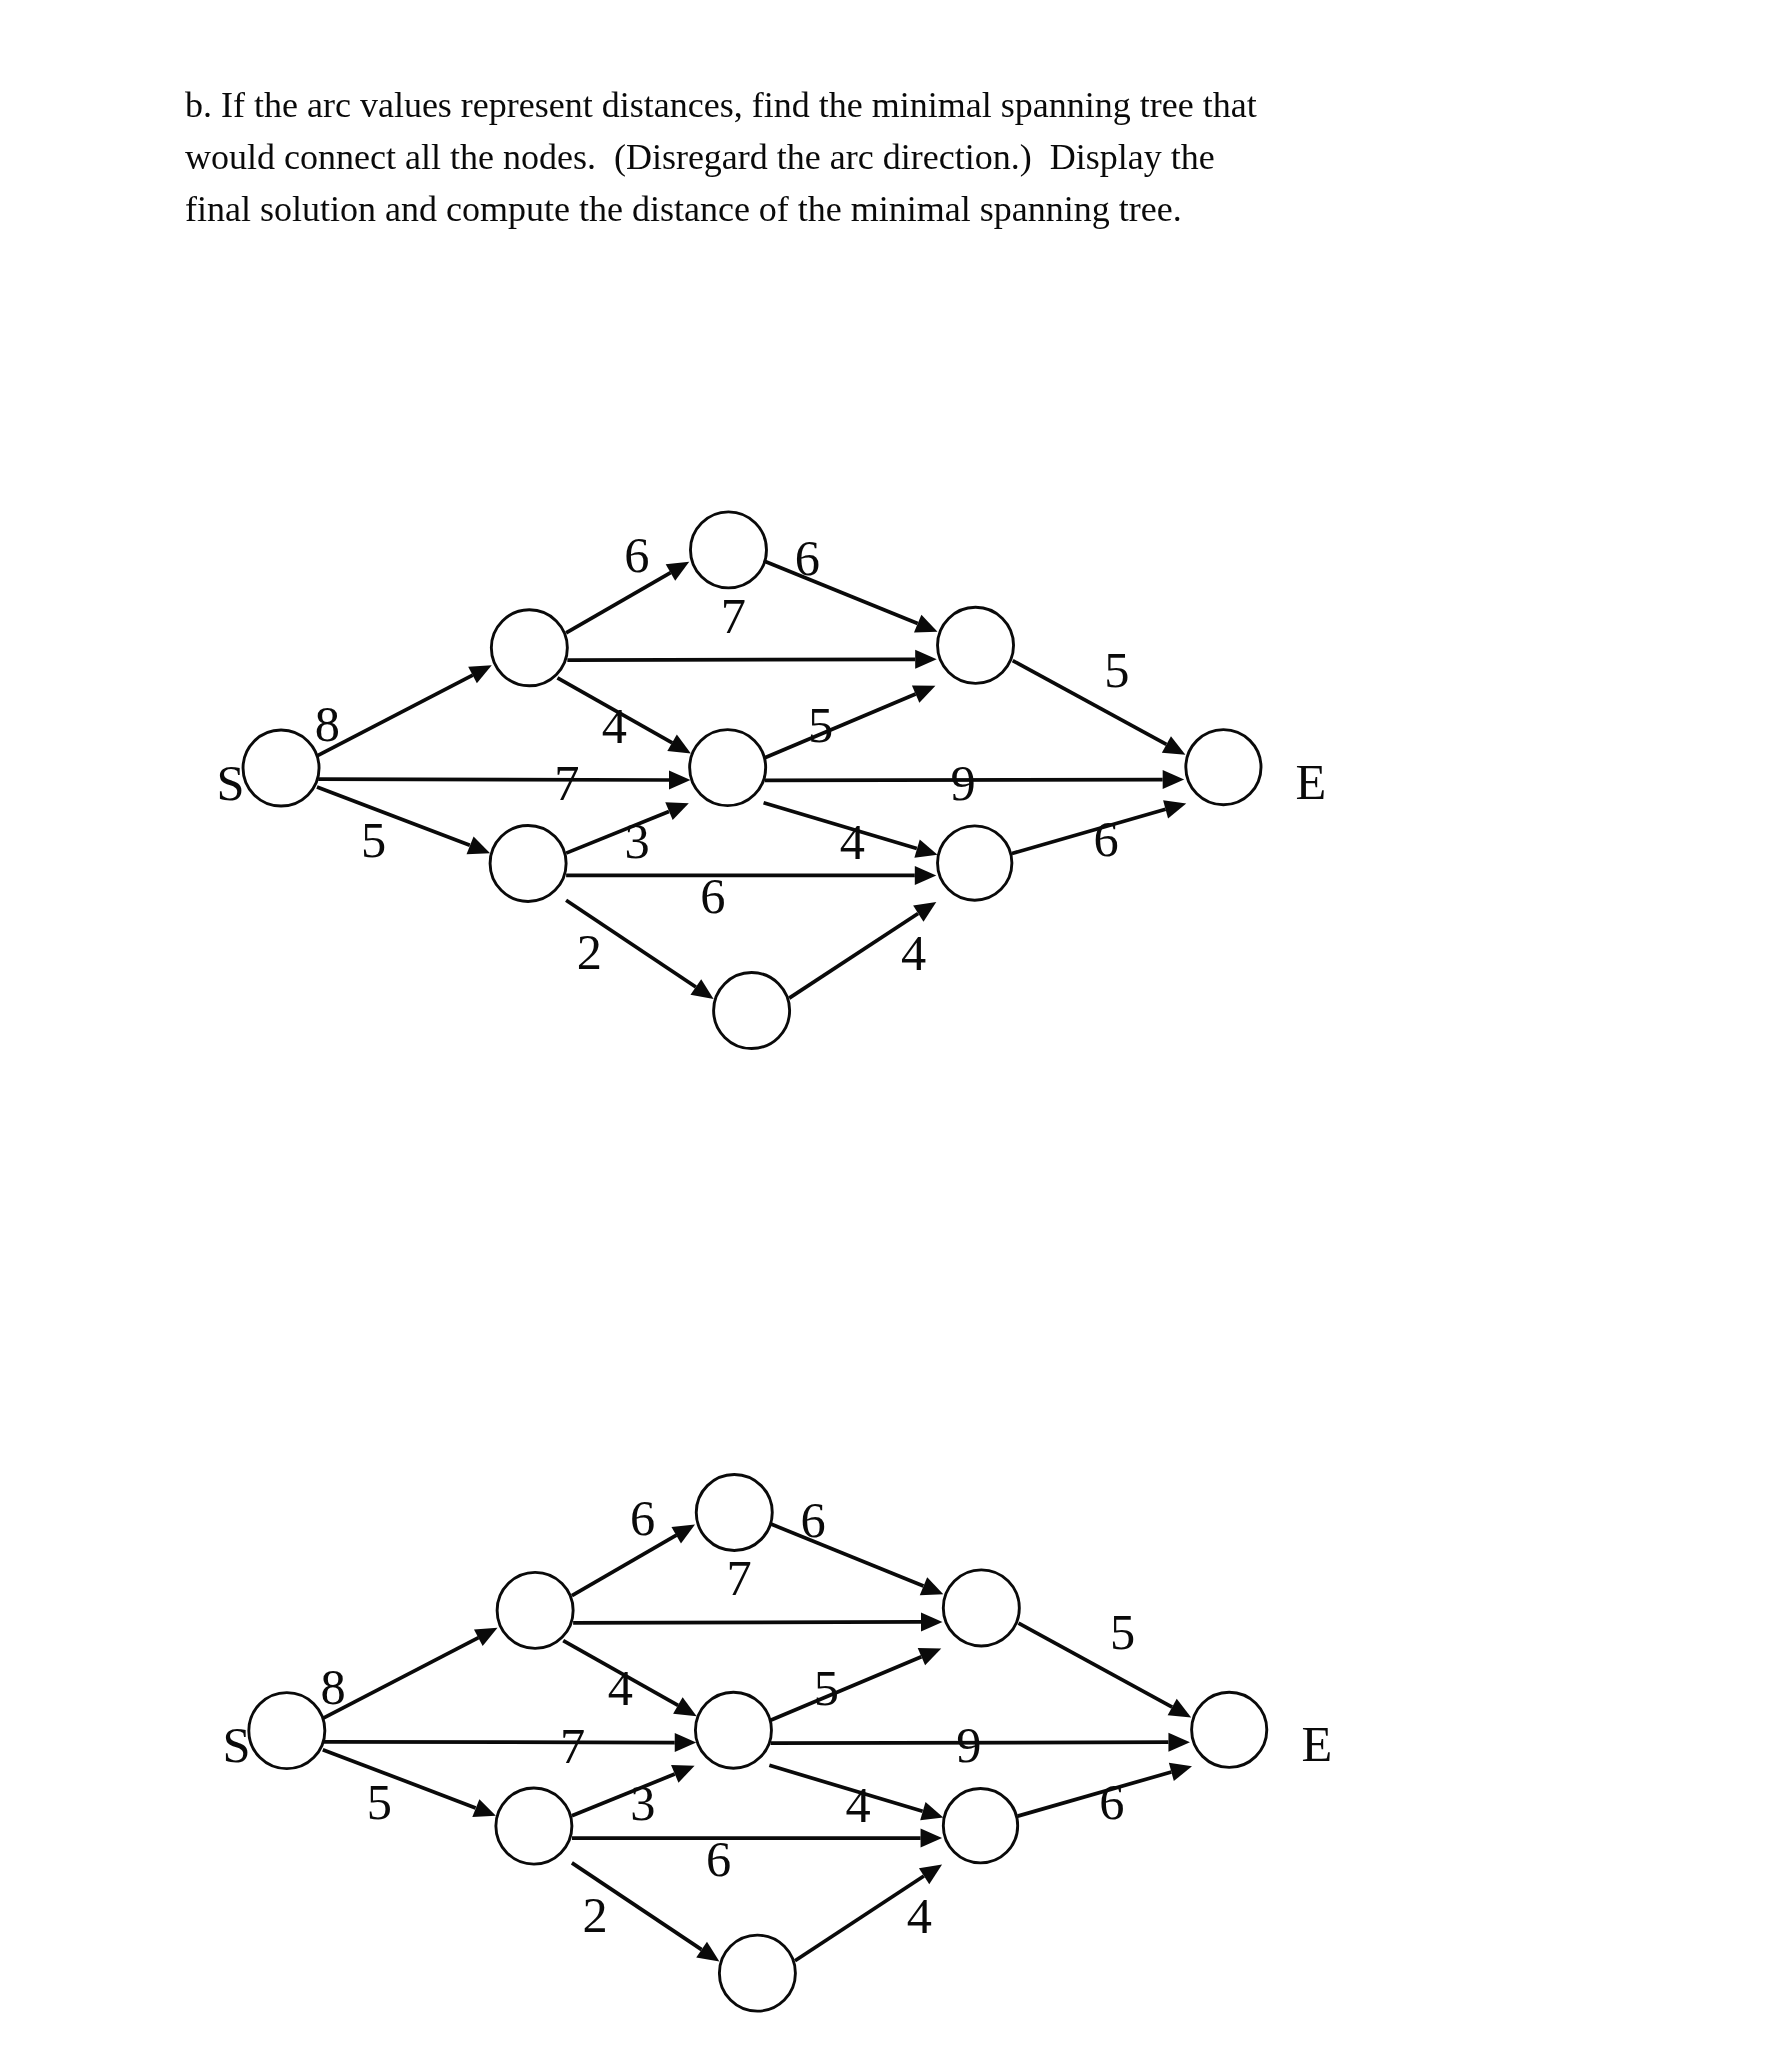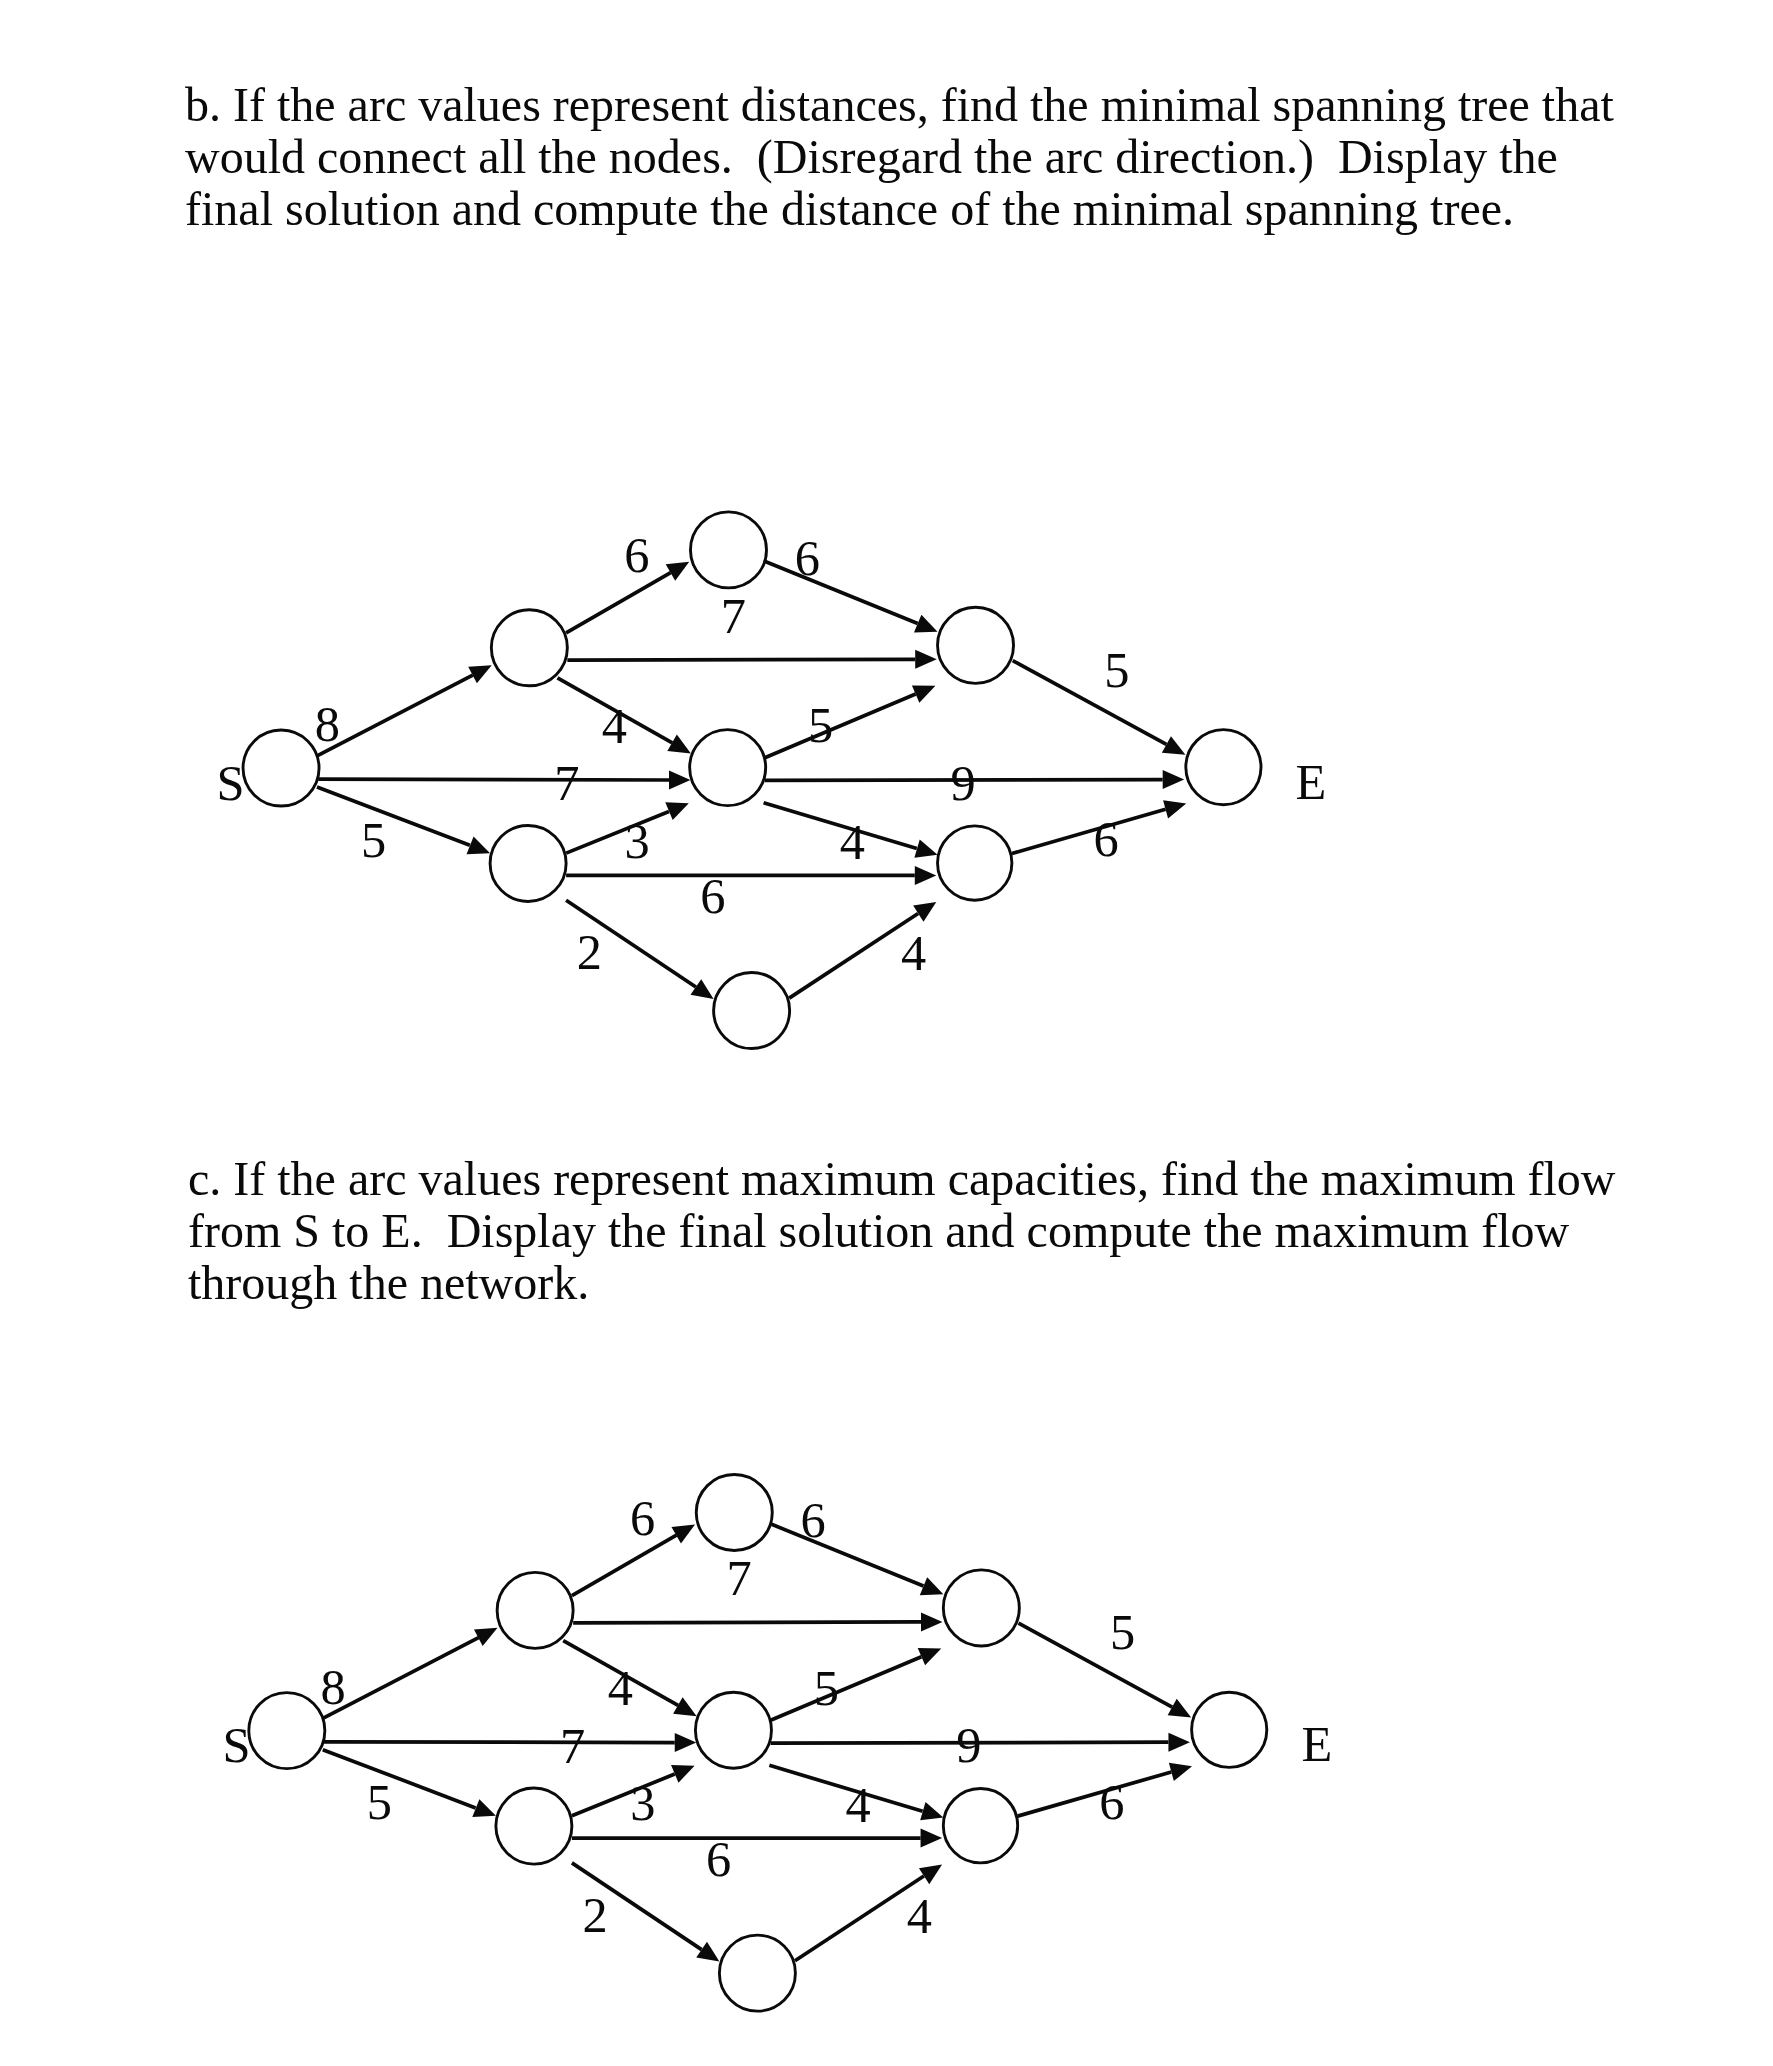--- a/index.html
+++ b/index.html
@@ -1,34 +1,31 @@
 <!DOCTYPE html>
 <html style="font-size:6.6px"><head>
 <meta charset="utf-8">
 <style>
 html, body { margin: 0; padding: 0; background: #ffffff; }
 #page { position: relative; width: 1773px; height: 2176px; background: #ffffff; overflow: hidden; }
 .para {
   position: absolute;
   font-family: "Liberation Serif", serif;
-  font-size: 48px;
+  font-size: 36px;
   line-height: 52px;
   color: #0a0a0a;
   white-space: pre;
 }
 </style>
 </head>
 <body>
 <div id="page">
 <div class="para" id="pb" style="left:185px; top:79px;">b. If the arc values represent distances, find the minimal spanning tree that
 would connect all the nodes.  (Disregard the arc direction.)  Display the
 final solution and compute the distance of the minimal spanning tree.</div>
-<div class="para" id="pc" style="left:188px; top:1153px;">c. If the arc values represent maximum capacities, find the maximum flow
-from S to E.  Display the final solution and compute the maximum flow
-through the network.</div>
 <svg width="1773" height="2176" viewBox="0 0 4291 5267" style="position:absolute;left:0;top:0;">
 <style>
  line { stroke: #0a0a0a; stroke-width: 9px; }
  polygon { fill: #0a0a0a; stroke: none; }
  circle { fill: #ffffff; stroke: #0a0a0a; stroke-width: 7px; }
  text { font-family: "Liberation Serif", serif; font-size: 122px; fill: #0a0a0a; text-anchor: middle; }
 </style>
 <g transform="translate(0,0)">
 <line x1="766" y1="1830" x2="1144" y2="1634" stroke-width="8"></line>
 <polygon points="1190,1610 1154,1654 1133,1614"></polygon>

